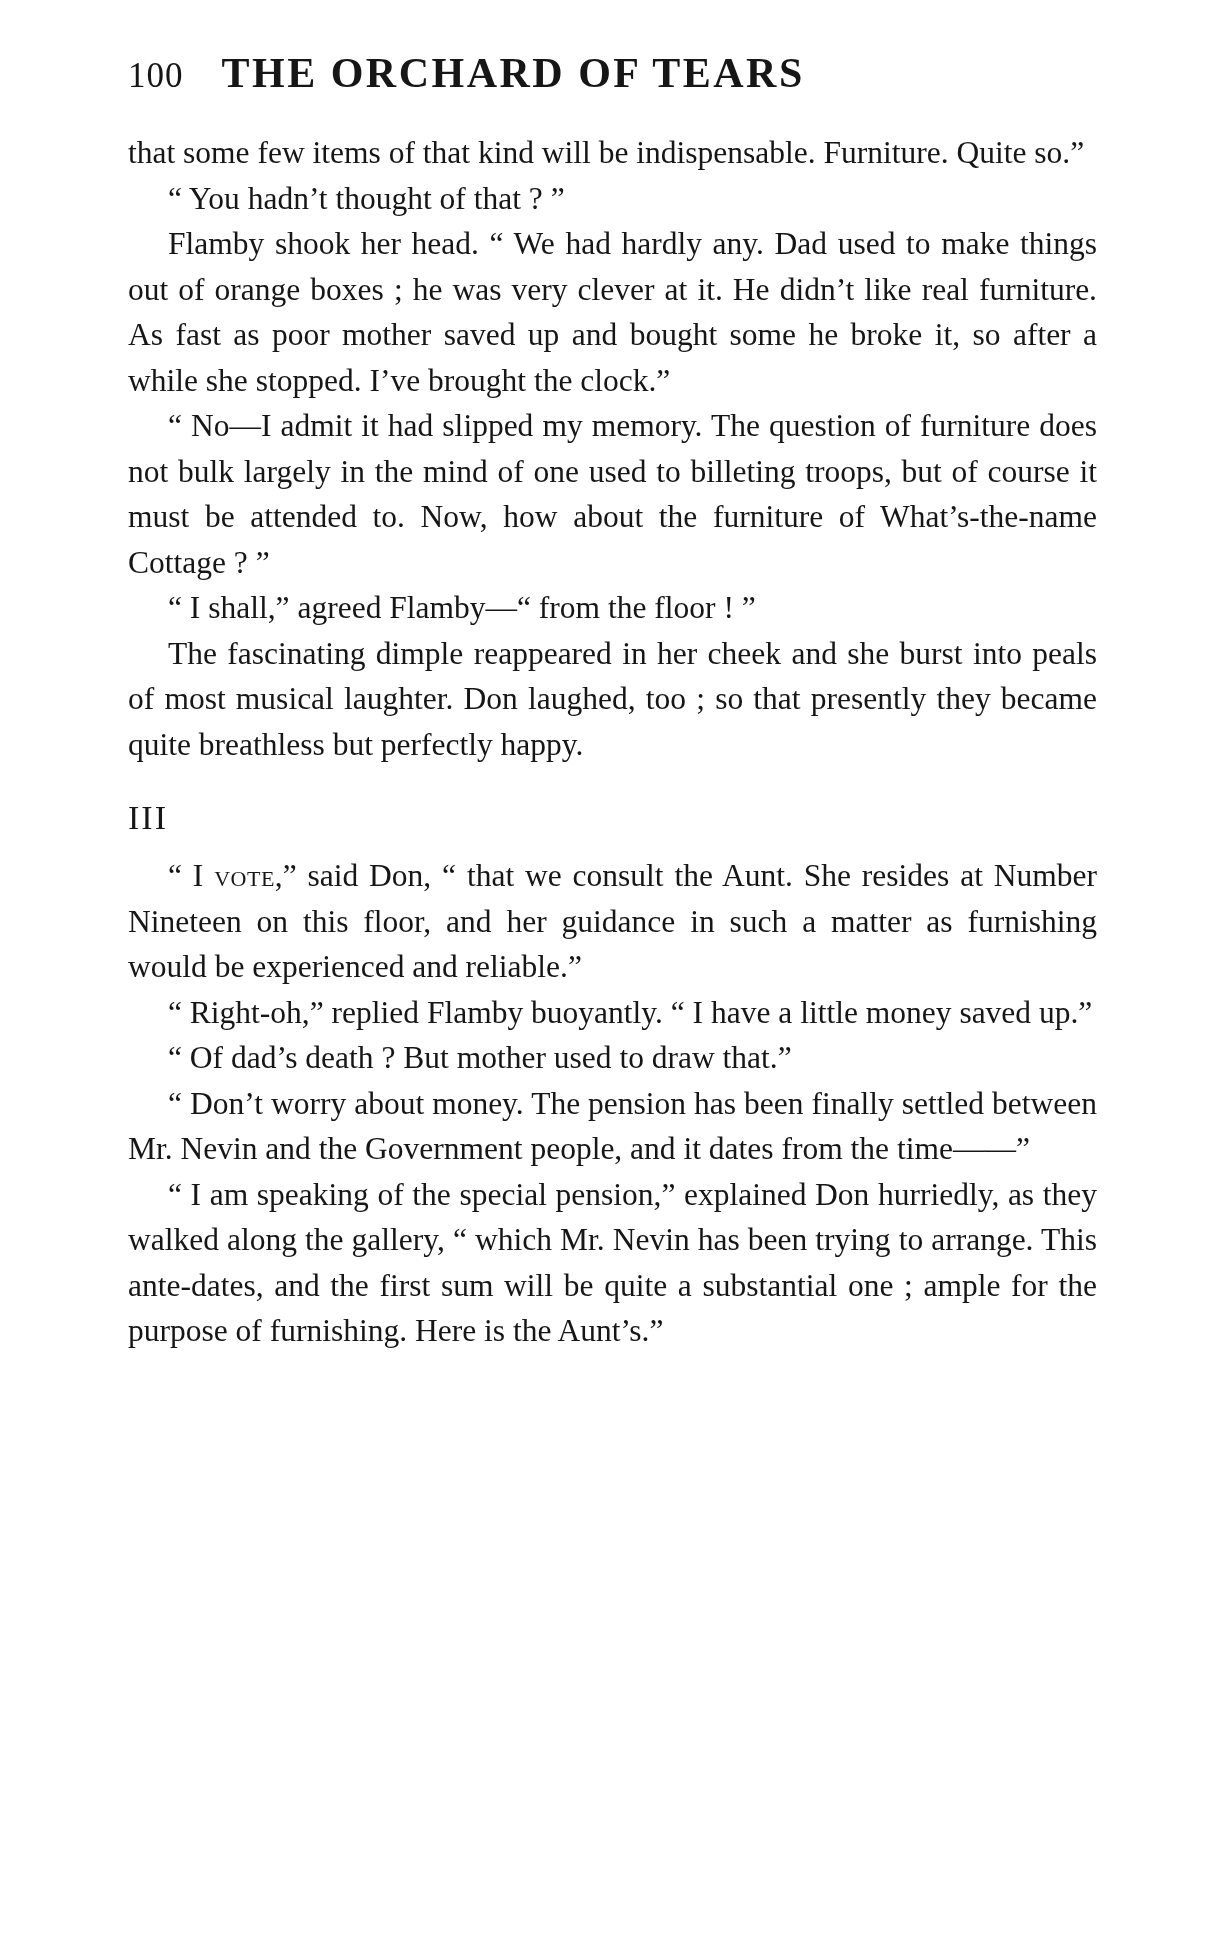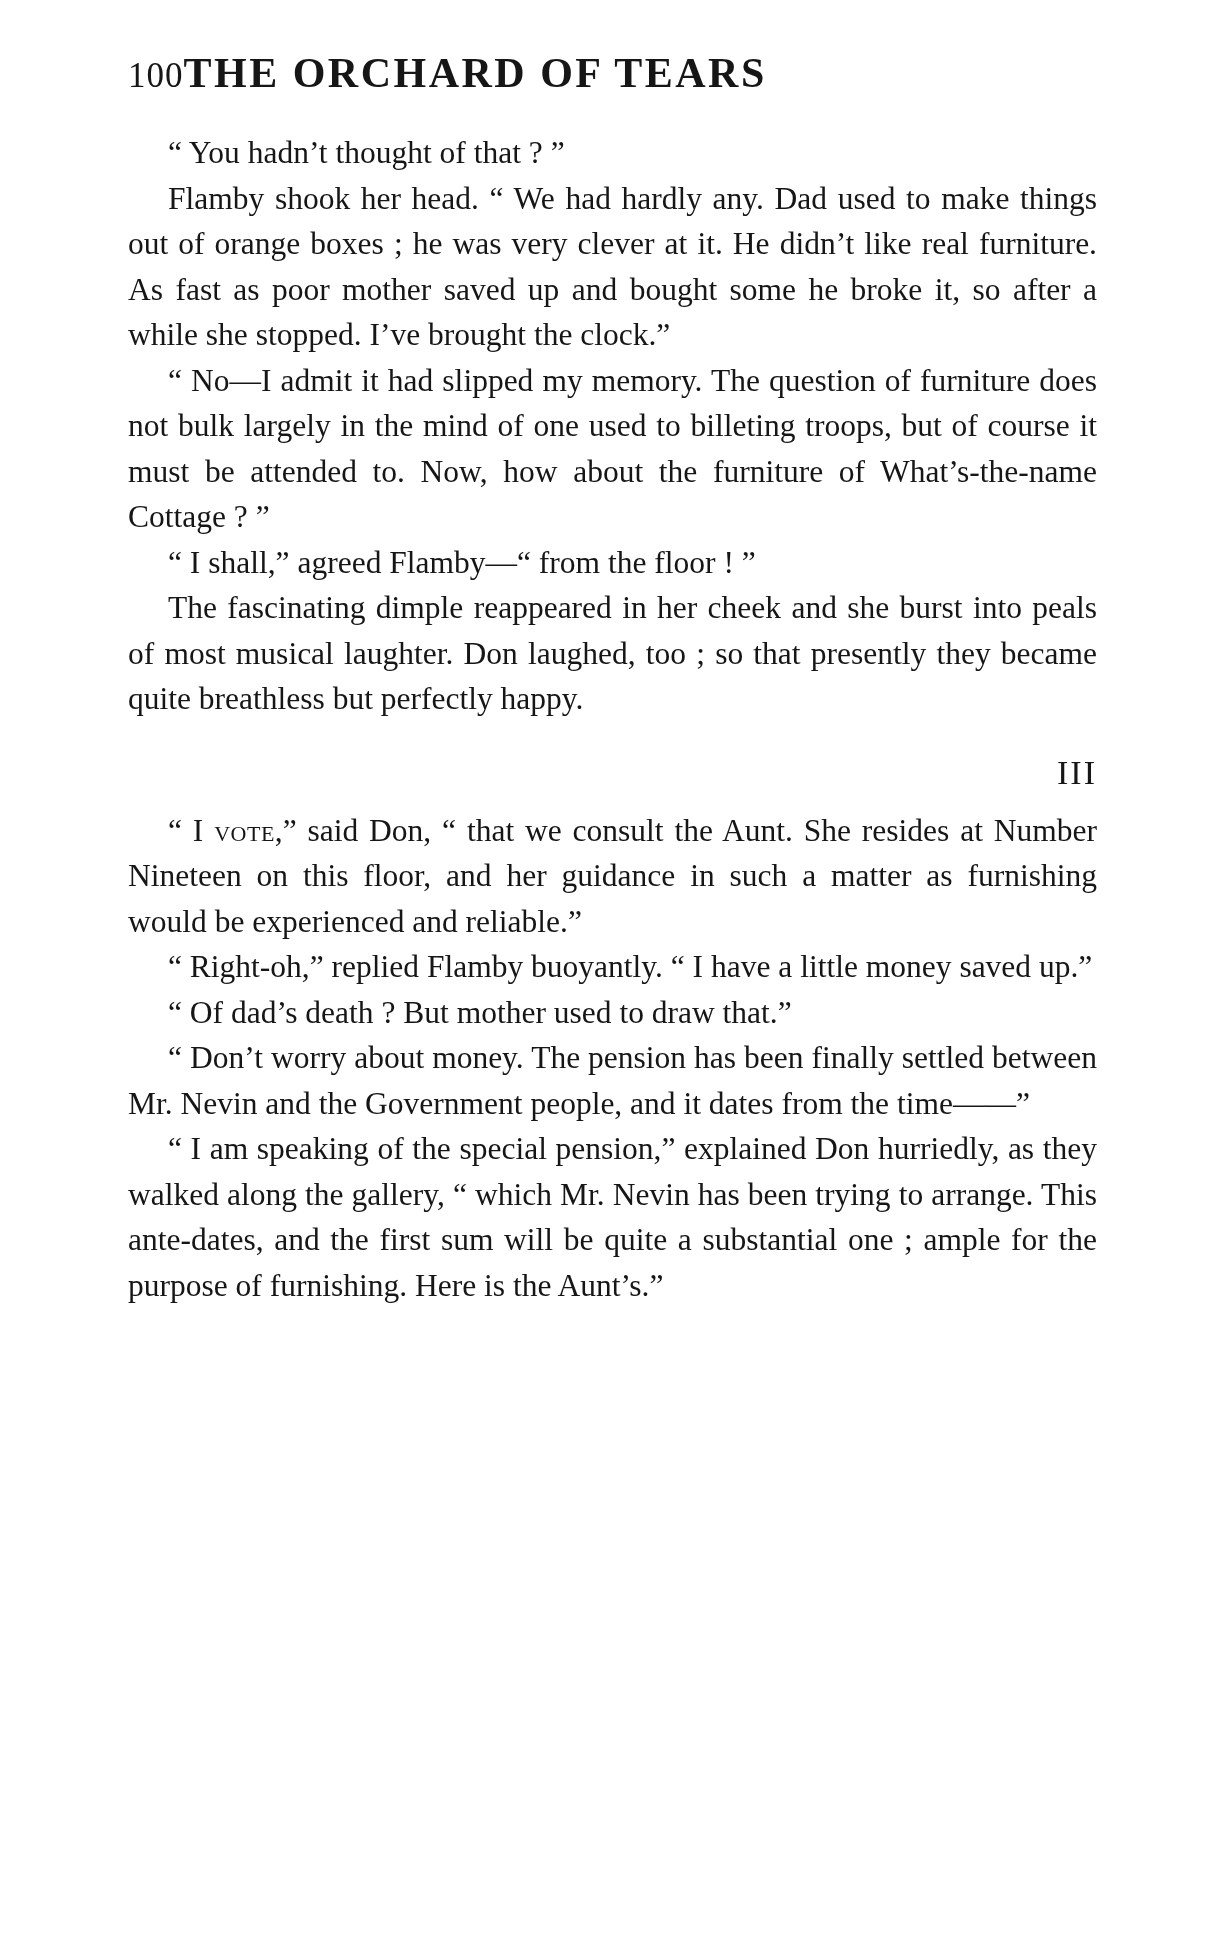--- a/index.html
+++ b/index.html
@@ -24,20 +24,21 @@
   .header {
     display: flex;
     align-items: baseline;
     margin: 52px 0 0 0;
     padding: 0 120px 0 128px;
   }
   .folio {
     font-size: 35px;
     letter-spacing: 1px;
     font-variant: small-caps;
+    margin-right: 38px;
     line-height: 1;
   }
   .running-title {
     font-size: 42px;
     font-weight: bold;
     letter-spacing: 2.5px;
     line-height: 1;
     white-space: nowrap;
     text-align: center;
   }
@@ -50,21 +51,21 @@
     text-justify: inter-word;
   }
   .body-text p {
     margin: 0;
     text-indent: 0;
   }
   .body-text p.indent {
     text-indent: 40px;
   }
   .section-number {
-    text-align: right;
+    text-align: left;
     font-size: 34px;
     letter-spacing: 2px;
     margin: 34px 0 18px 0;
     line-height: 1;
   }
   .smallcaps {
     font-variant: small-caps;
     letter-spacing: 0.5px;
   }
 </style>
@@ -73,20 +74,21 @@
 
 <div class="page">
 
   <div class="header">
     <span class="folio">100</span>
     <span class="running-title">THE ORCHARD OF TEARS</span>
   </div>
 
   <div class="body-text">
 
+    <p>that some few items of that kind will be indispensable. Furniture.   Quite so.”</p>
     <p class="indent">“ You hadn’t thought of that ? ”</p>
     <p class="indent">Flamby shook her head.   “ We had hardly any. Dad used to make things out of orange boxes ;  he was very clever at it.  He didn’t like real furniture. As fast as poor mother saved up and bought some he broke it, so after a while she stopped.   I’ve brought the clock.”</p>
     <p class="indent">“ No—I admit it had slipped my memory.   The question of furniture does not bulk largely in the mind of one used to billeting troops, but of course it must be attended to.   Now, how about the furniture of What’s-the-name Cottage ? ”</p>
     <p class="indent">“ I shall,” agreed Flamby—“ from the floor ! ”</p>
     <p class="indent">The fascinating dimple reappeared in her cheek and she burst into peals of most musical laughter.   Don laughed, too ;   so that presently they became quite breathless but perfectly happy.</p>
 
     <div class="section-number">III</div>
 
     <p class="indent"><span>“ I </span><span class="smallcaps">vote</span><span>,” said Don, “ that we consult the Aunt. She resides at Number Nineteen on this floor, and her guidance in such a matter as furnishing would be experienced and reliable.”</span></p>
     <p class="indent">“ Right-oh,” replied Flamby buoyantly.   “ I have a little money saved up.”</p>

